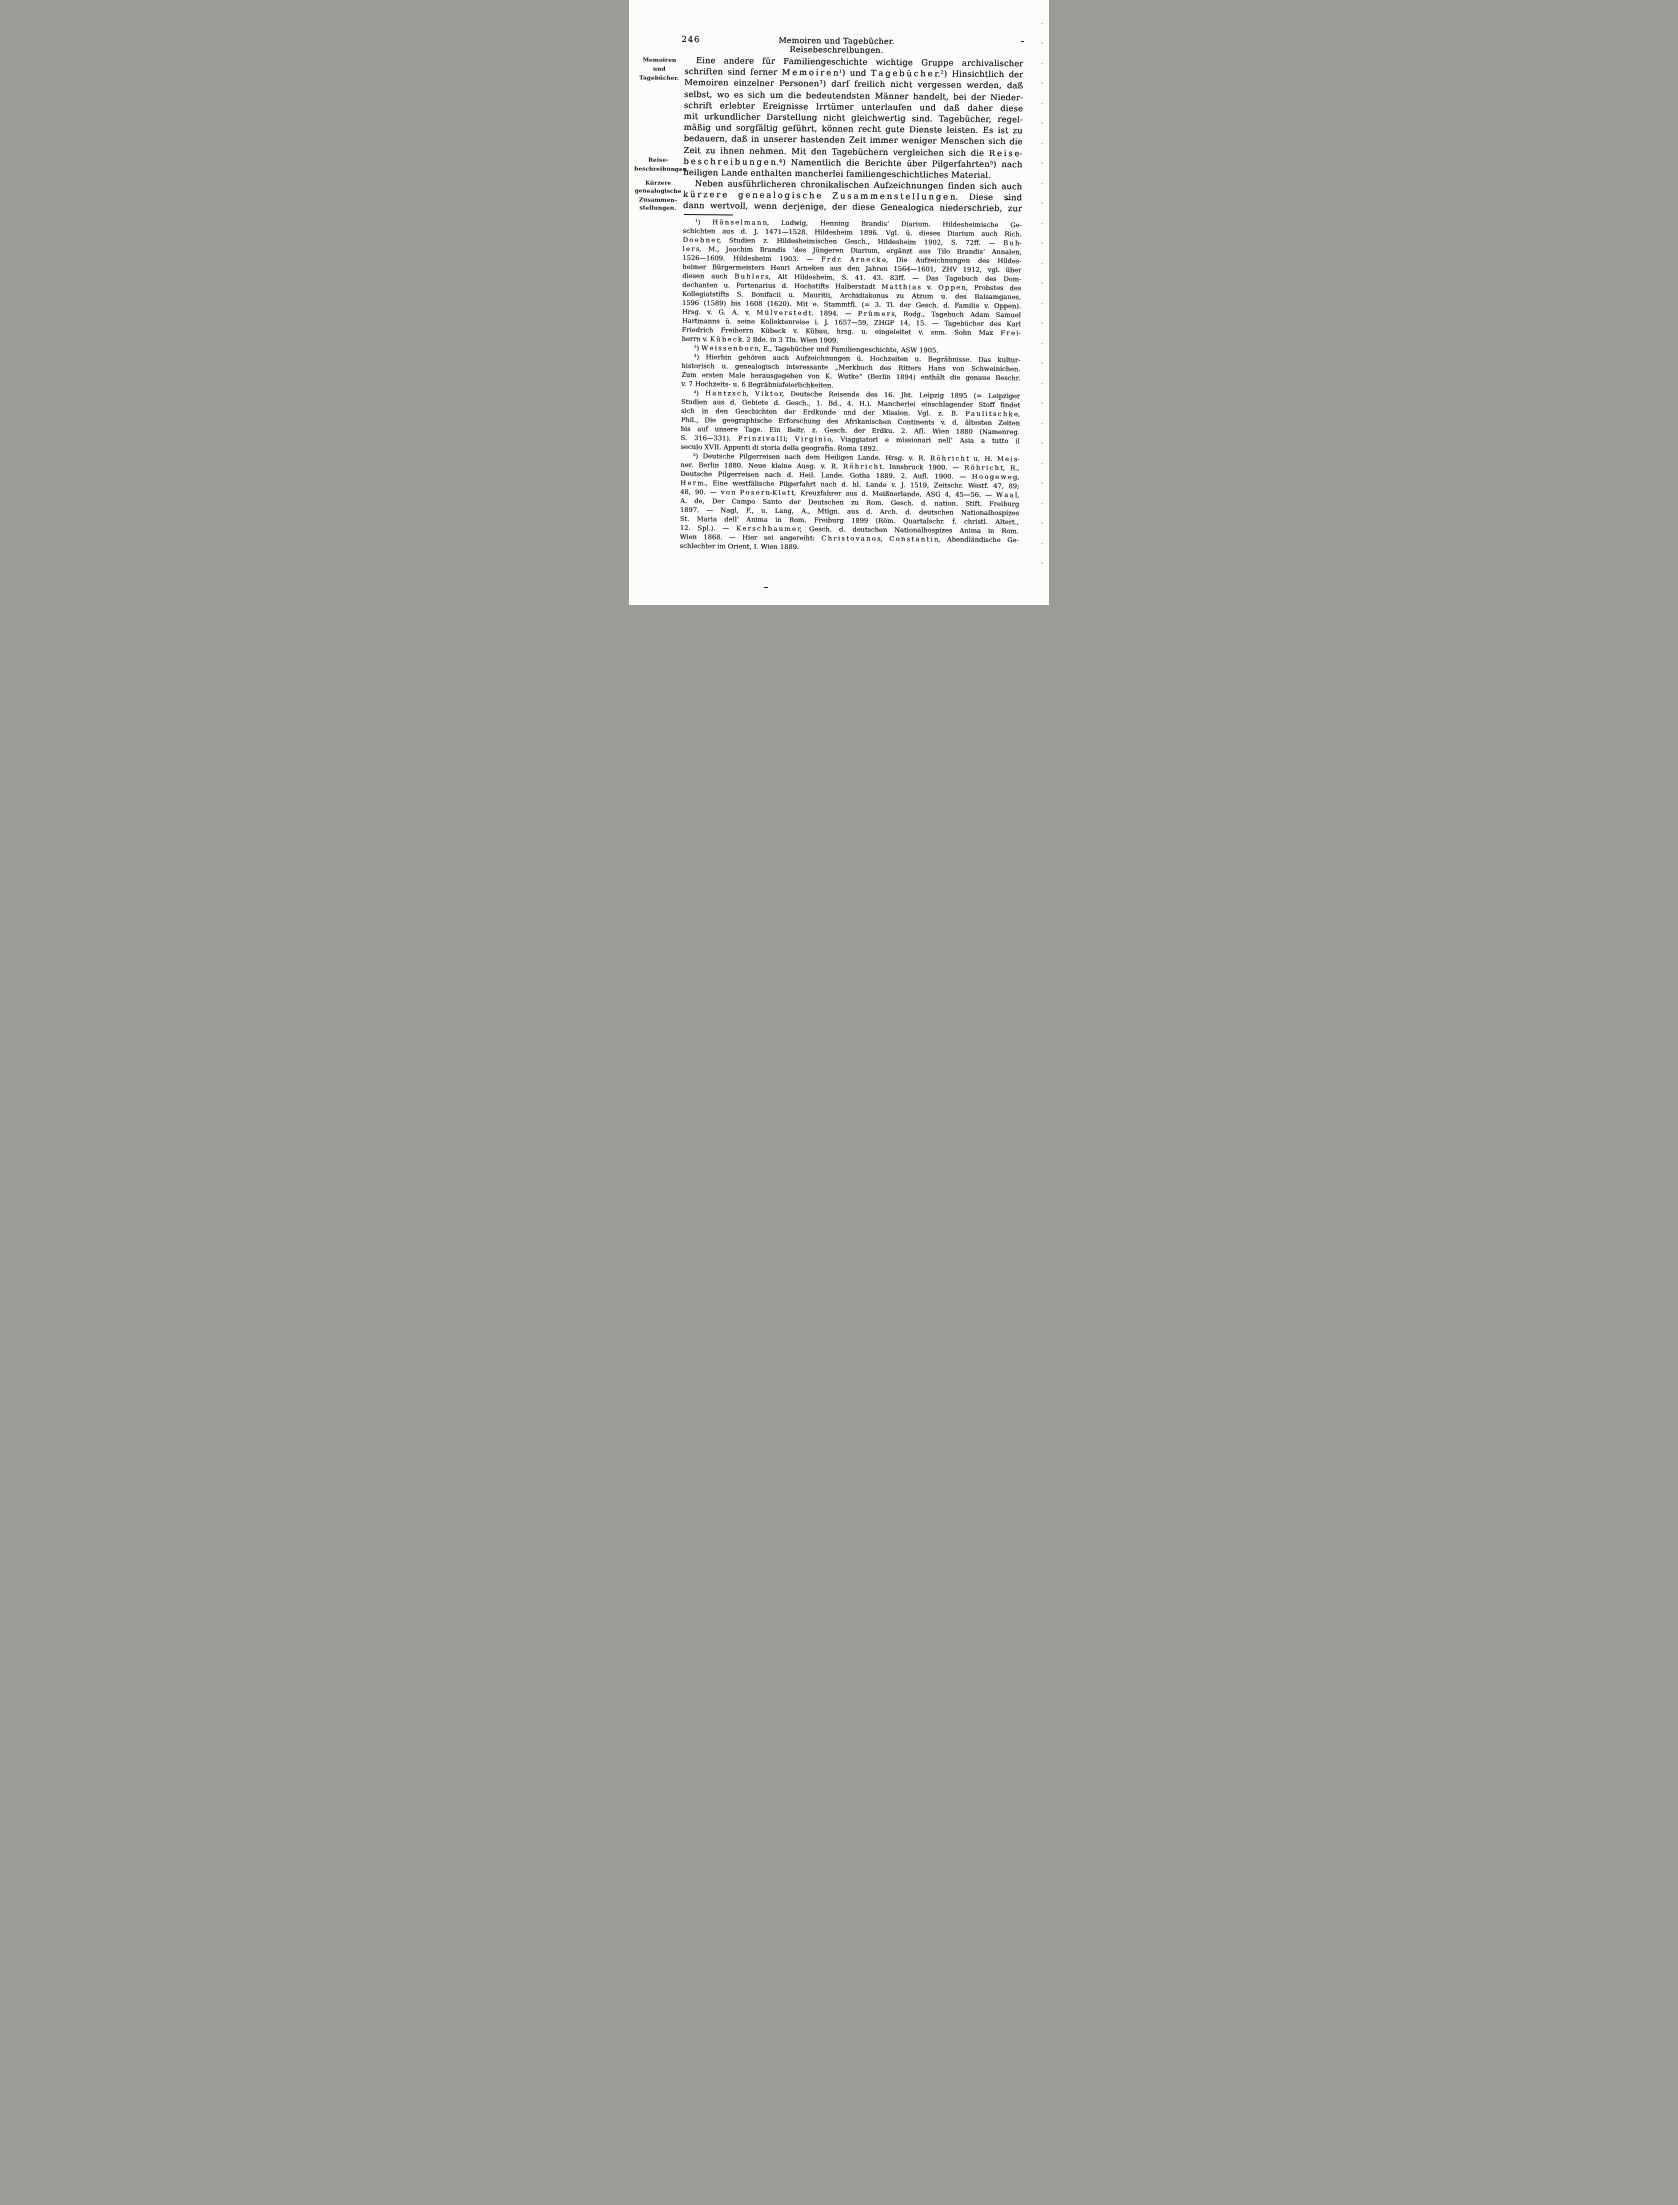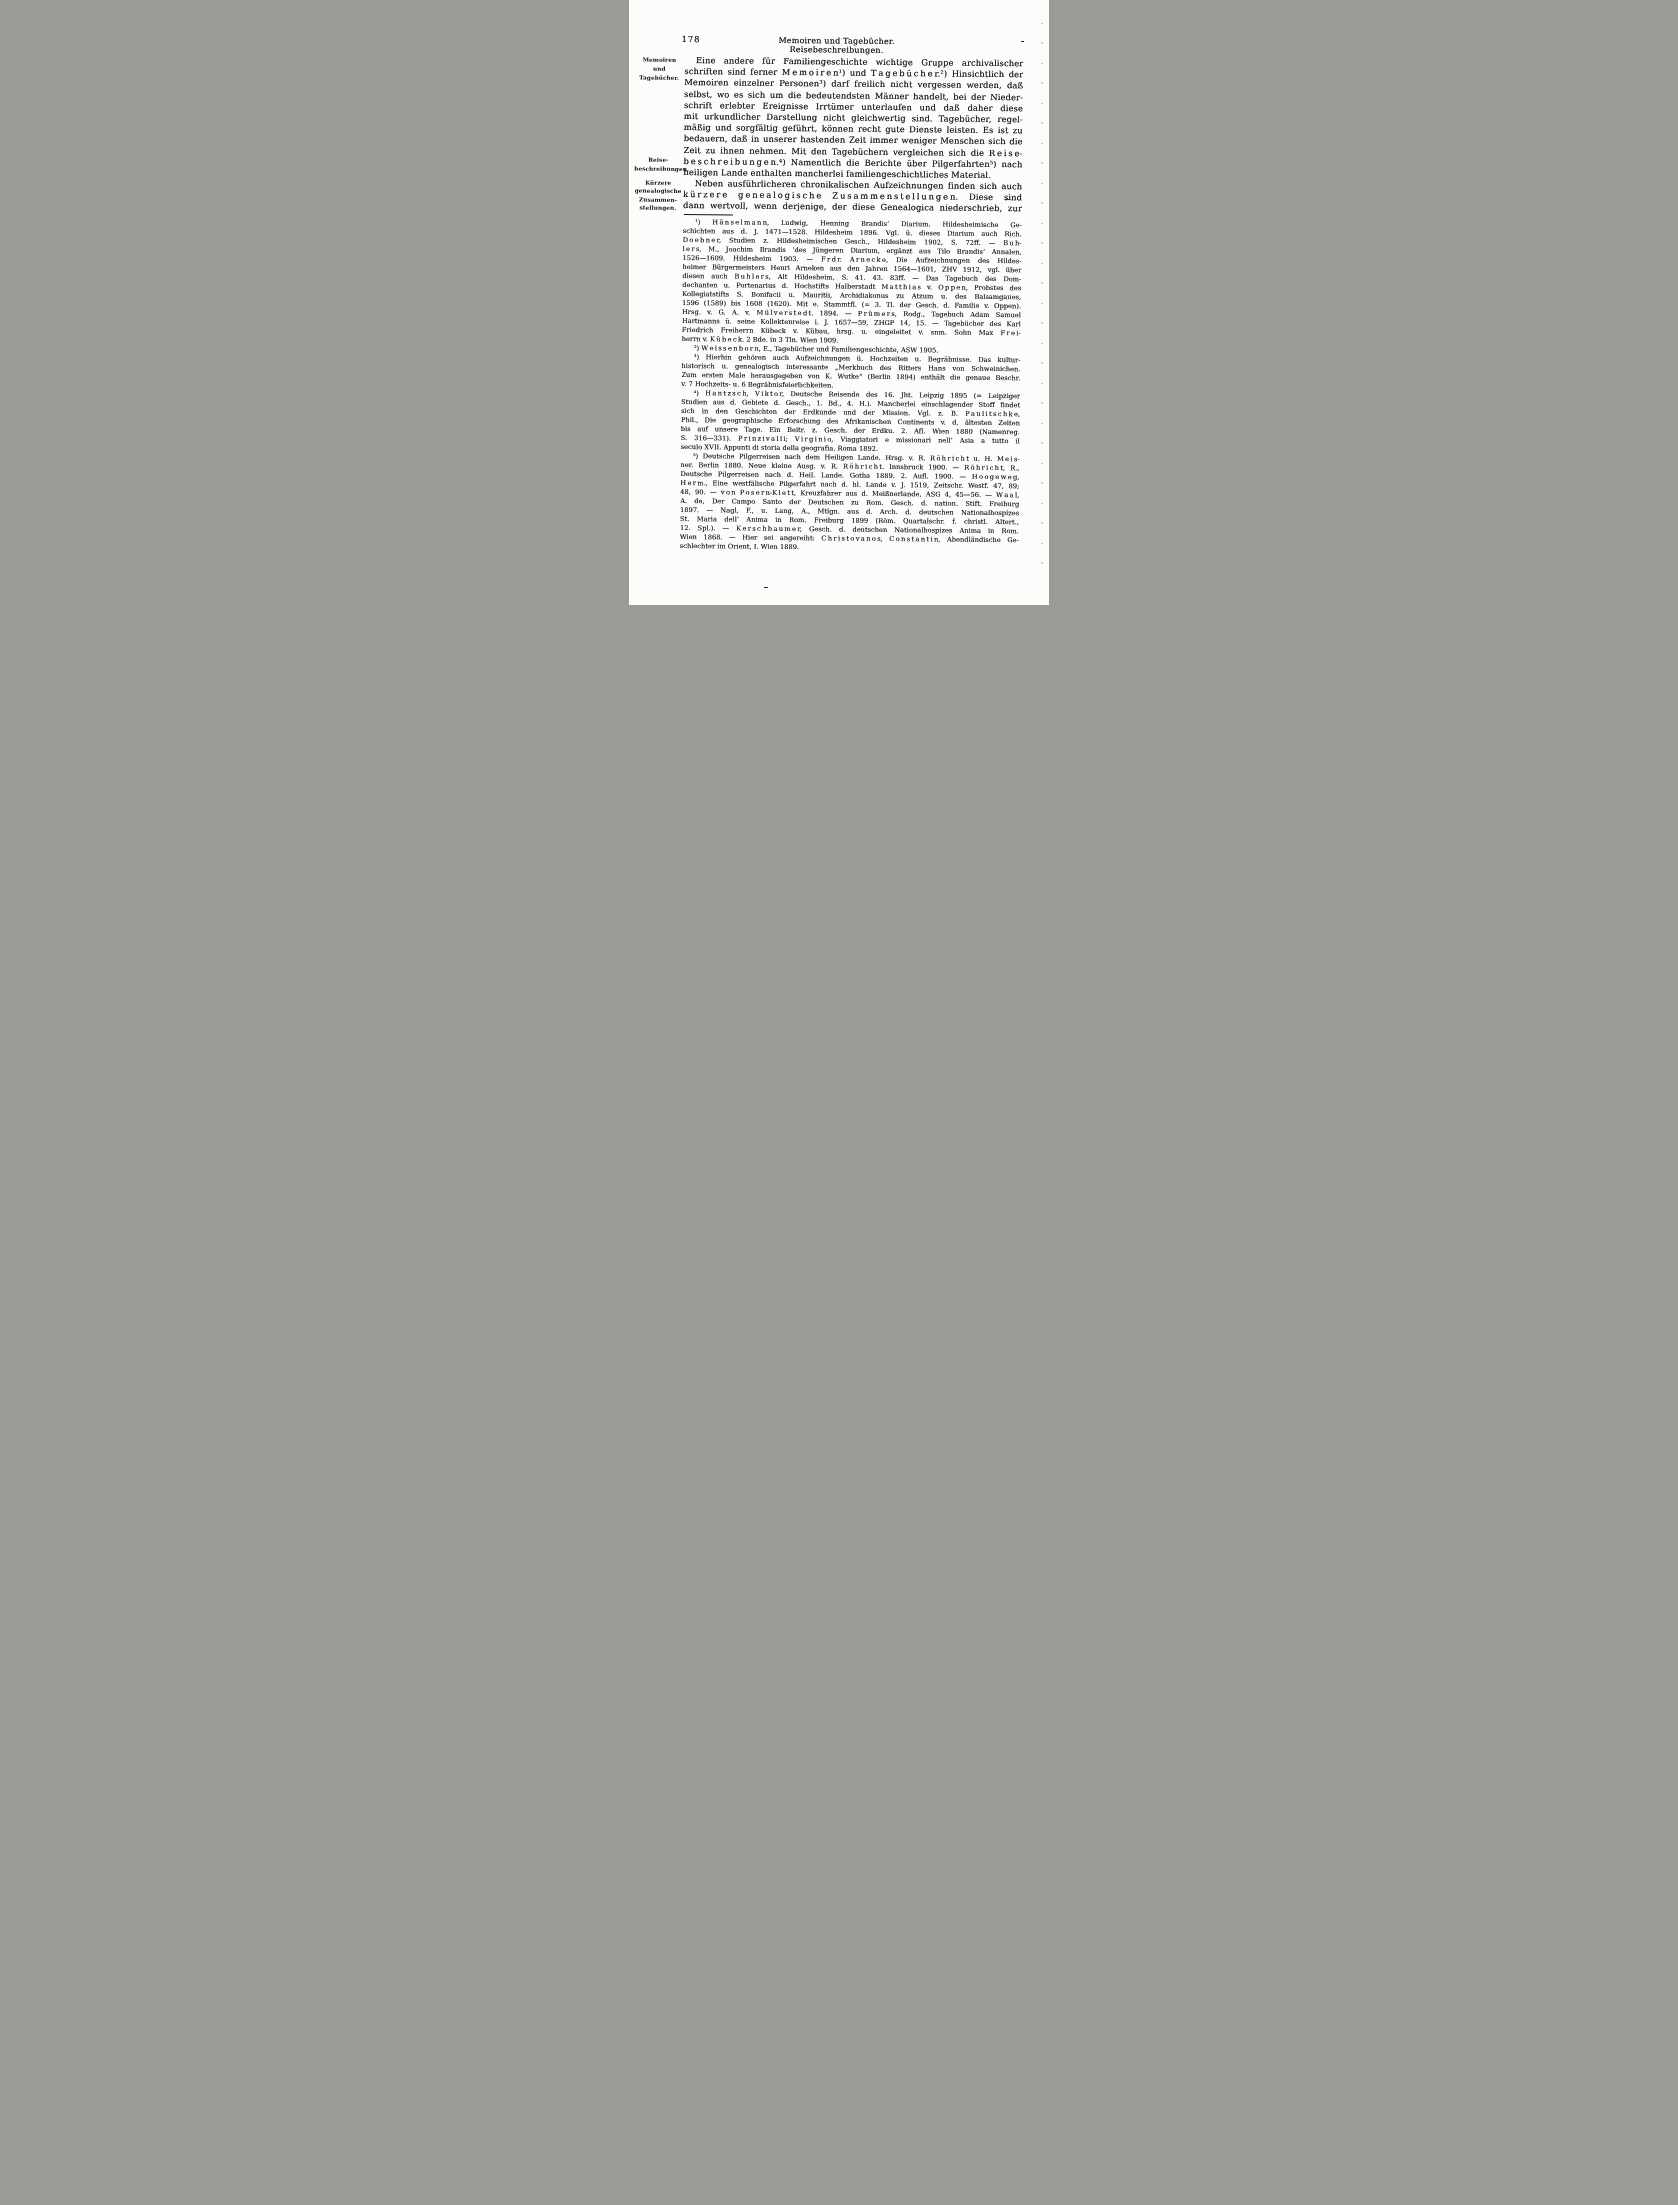--- a/index.html
+++ b/index.html
@@ -72,21 +72,21 @@
   .speck-a{position:absolute;left:392px;top:41px;width:2.6px;height:0.9px;background:#2a2a2a;}
   .speck-b{position:absolute;left:376px;top:199px;width:4px;height:0.9px;background:#333;}
   .speck-c{position:absolute;left:135px;top:587px;width:4.4px;height:1.3px;background:#222;}
 </style>
 </head>
 <body>
 
 <div class="page">
   <div class="tilt">
 
-    <div class="page-number">178</div>
+    <div class="page-number">246</div>
 
     <div class="running-header">Memoiren und Tagebücher. Reisebeschreibungen.</div>
 
     <div class="margin-notes" id="margin-notes">
         <div class="mnote">
           <div>Memoiren und</div>
           <div>Tagebücher.</div>
         </div>
         <div class="mnote">
           <div>Reise-</div>

